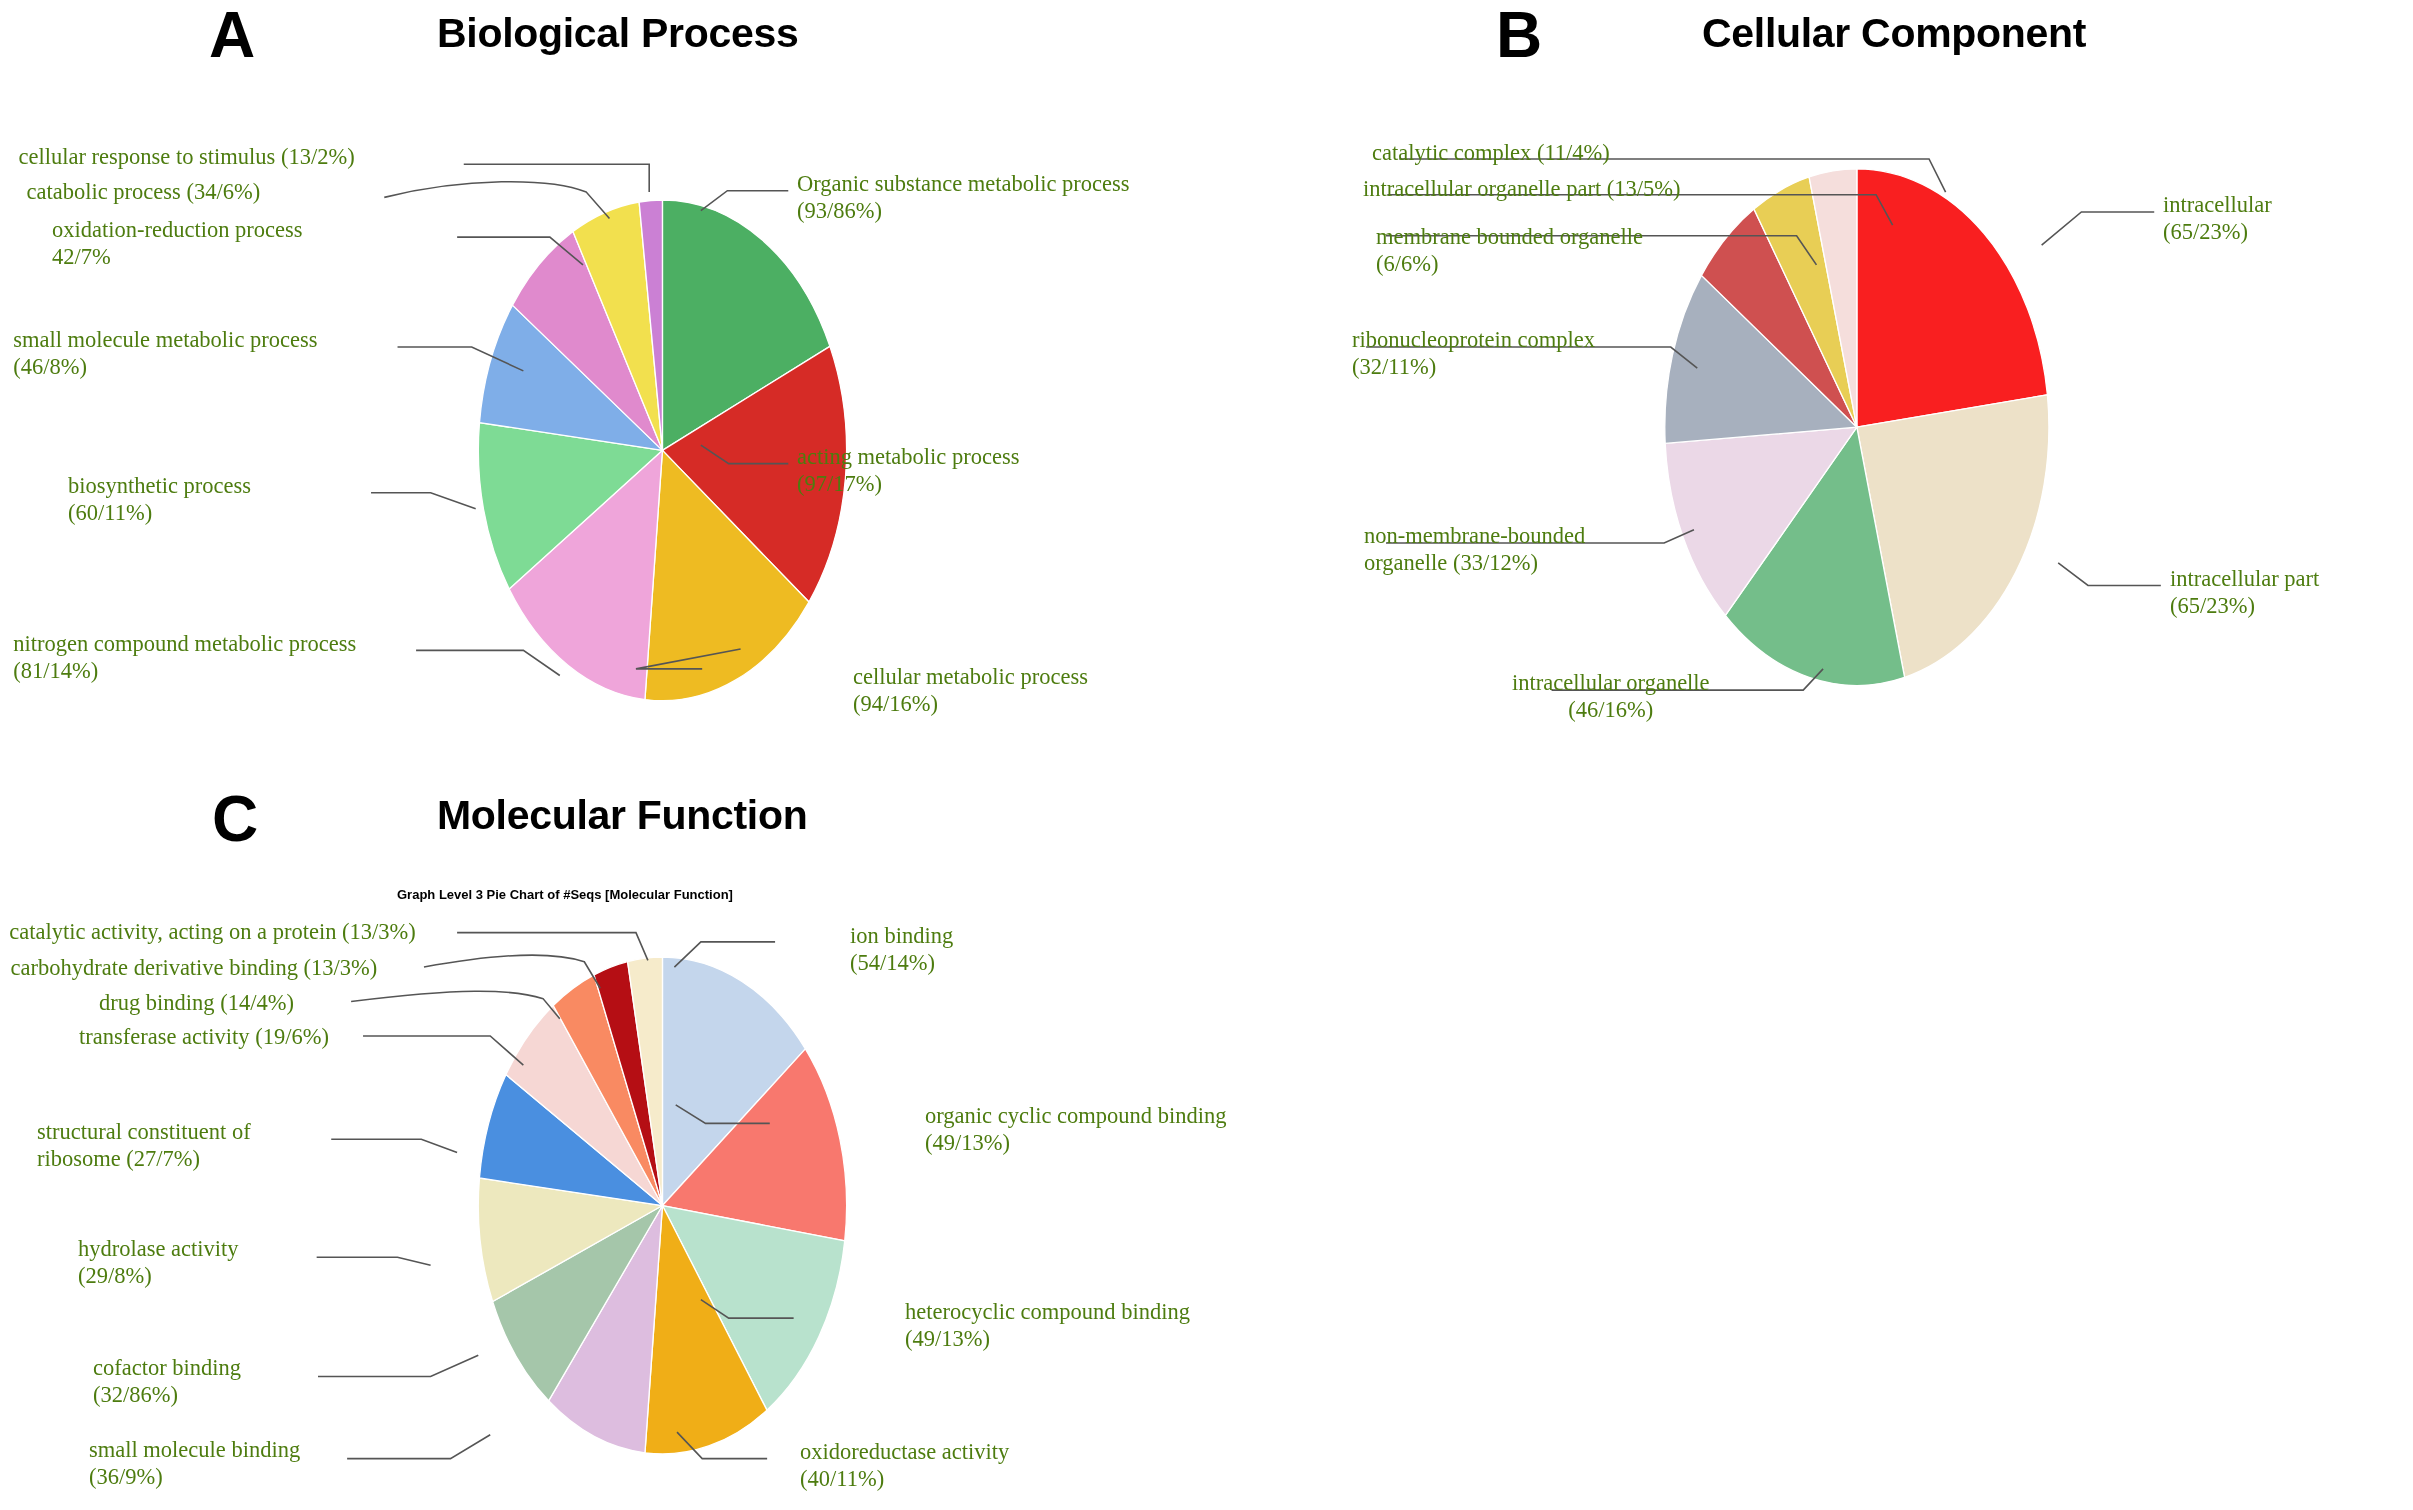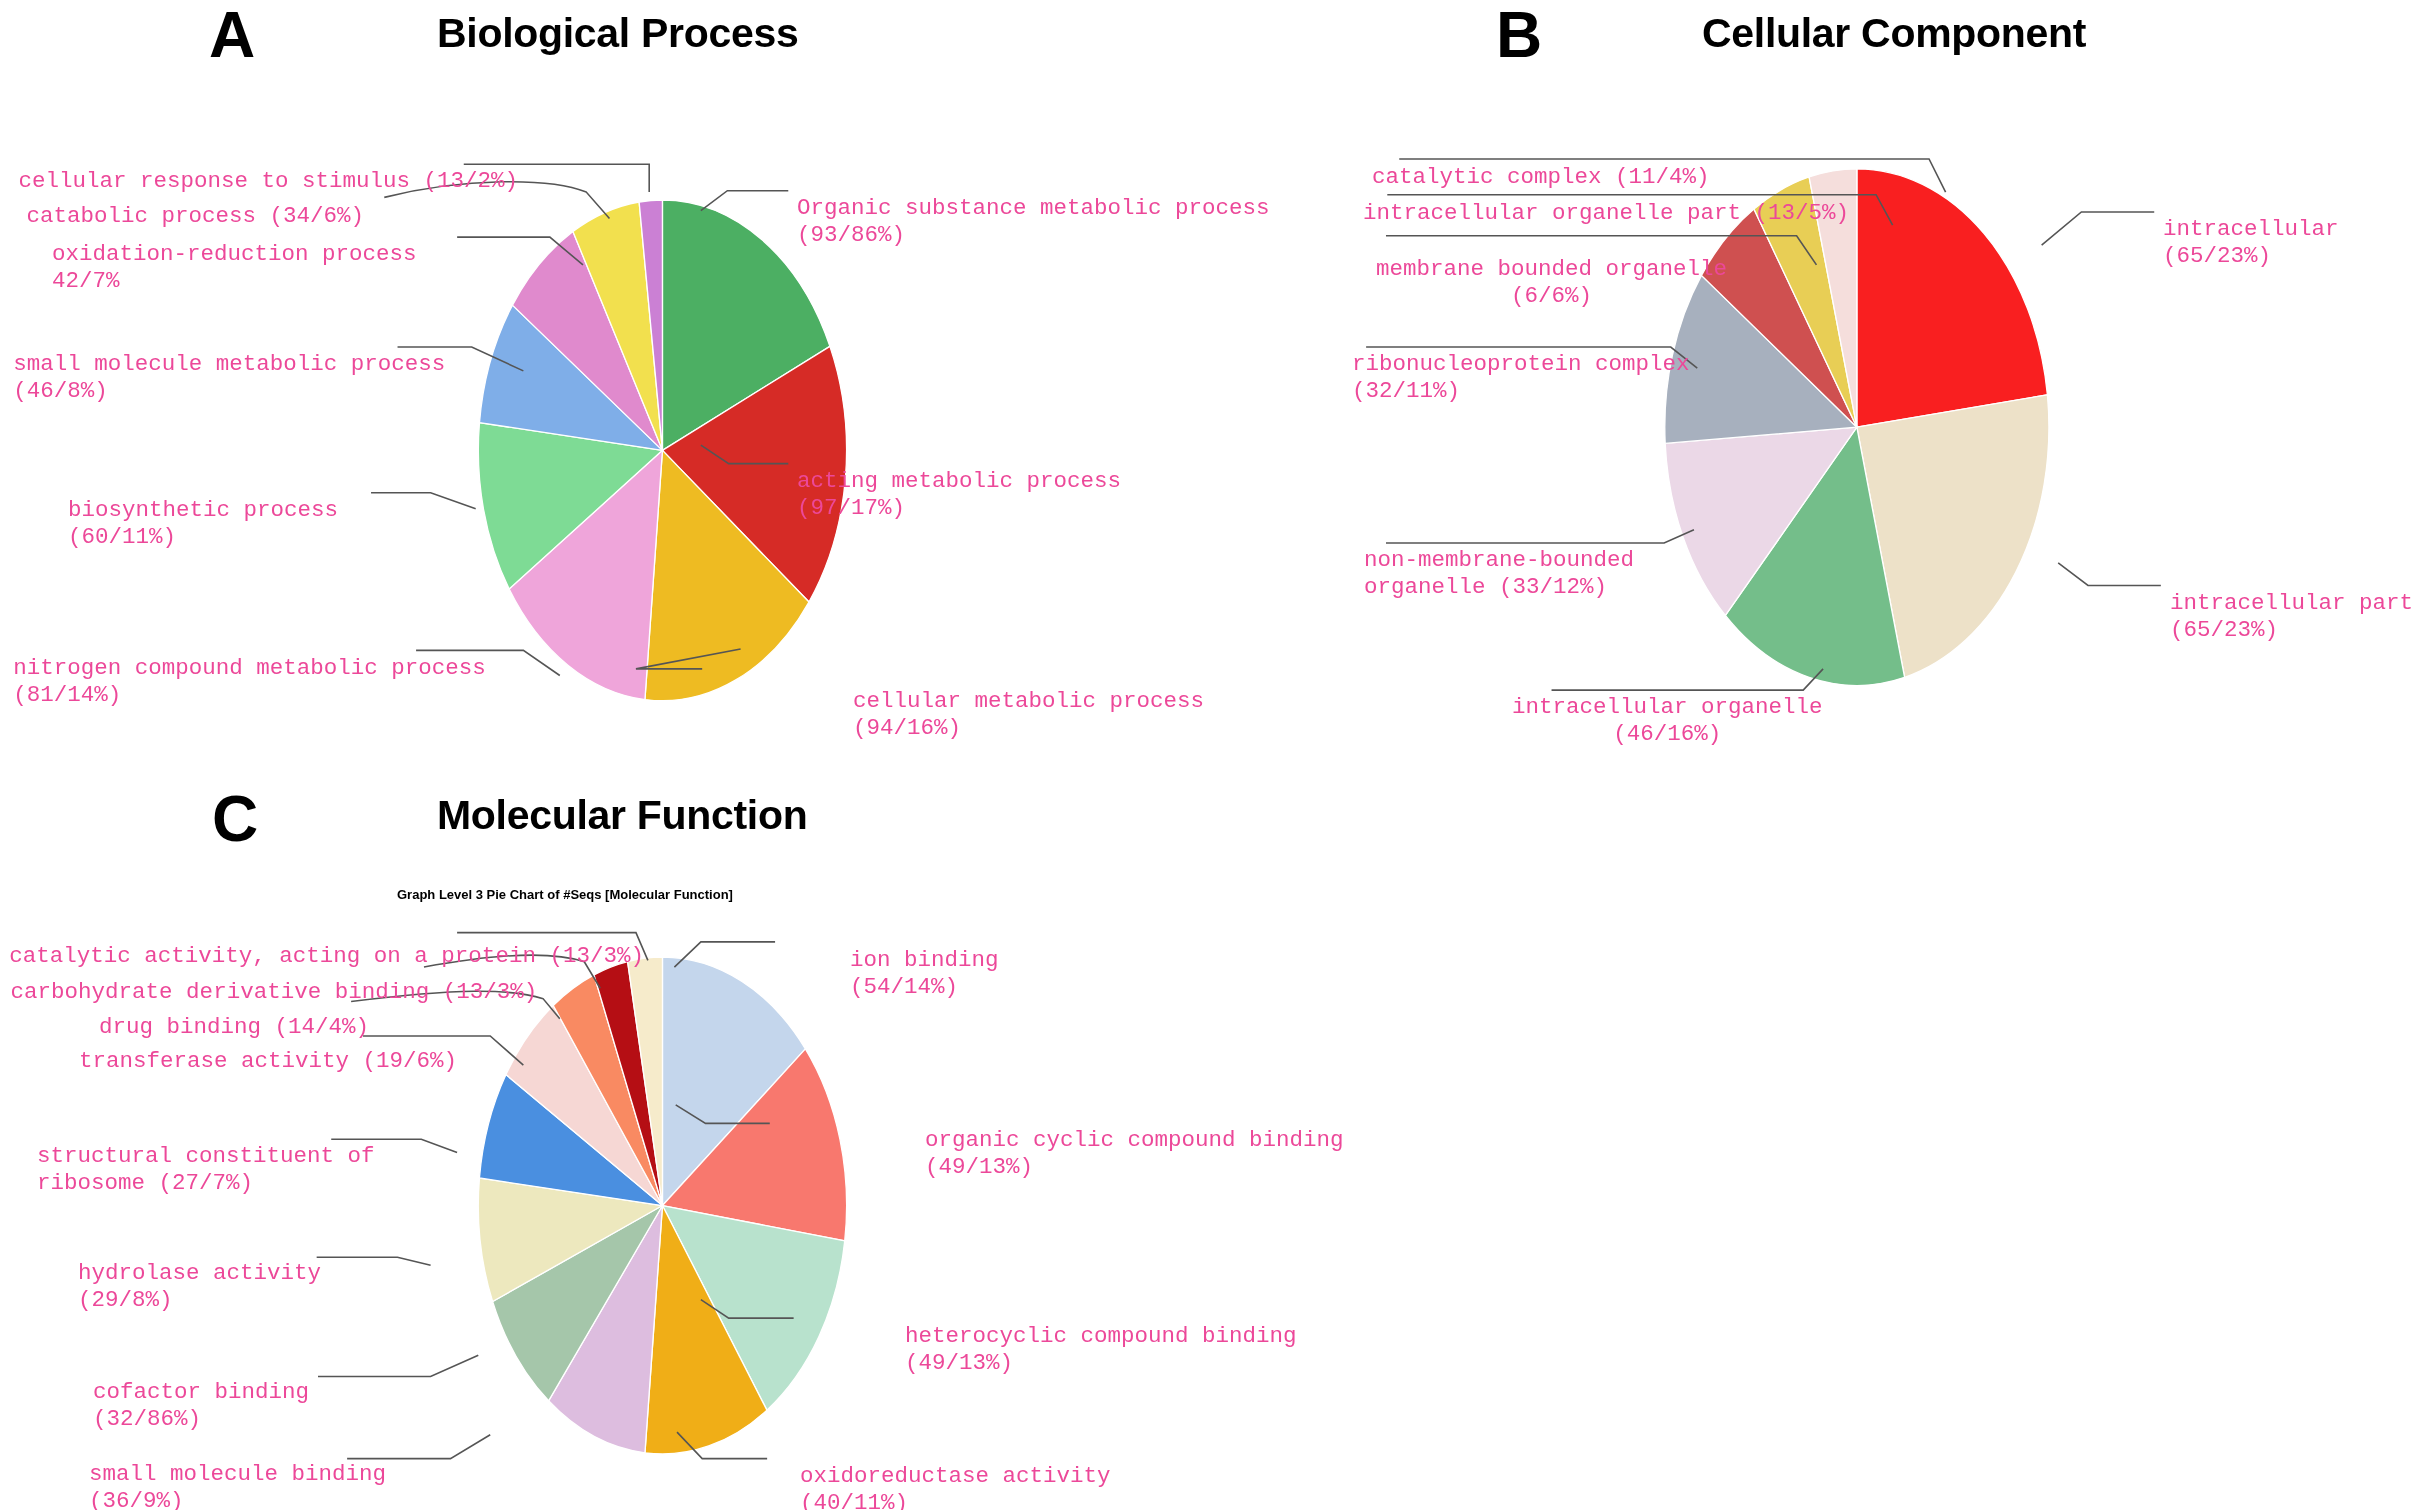--- a/index.html
+++ b/index.html
@@ -17,21 +17,21 @@
     font-family:"Liberation Sans", sans-serif;letter-spacing:-0.3px;
     white-space:nowrap;
   }
   .panel-subtitle{
     position:absolute;font-weight:bold;font-size:13px;line-height:1;
     font-family:"Liberation Sans", sans-serif;white-space:nowrap;
   }
   .pie-svg{position:absolute;overflow:visible;}
   .lbl{
     position:absolute;font-size:22.5px;line-height:1.18;
-    font-family:Liberation Mono, monospace;white-space:nowrap;color:#ec4899;margin-top:24px;
+    font-family:Liberation Serif, serif;white-space:nowrap;color:#4d7c0f;
   }
   .lbl.r{text-align:left;}
   .lbl.l{text-align:left;}
   .leader{position:absolute;overflow:visible;pointer-events:none;}
   .leader path,.leader line{stroke:#555;stroke-width:2.4px;fill:none;}
 </style>
 </head>
 <body>
 
 <div class="panel">
@@ -115,21 +115,21 @@
     <path d="M 270 356 L 890 356 L 920 400"></path>
     <path d="M 240 524 L 700 524 L 740 556"></path>
     <path d="M 270 820 L 690 820 L 735 800"></path>
     <path d="M 520 1042 L 900 1042 L 930 1010"></path>
     <path d="M 1430 320 L 1320 320 L 1260 370"></path>
     <path d="M 1440 884 L 1330 884 L 1285 850"></path>
   </svg>
 
   <div class="lbl l" style="left:1372px;top:140px;">catalytic complex (11/4%)</div>
   <div class="lbl l" style="left:1363px;top:176px;">intracellular organelle part (13/5%)</div>
-  <div class="lbl l" style="left:1376px;top:232px;text-align:center;">
+  <div class="lbl l" style="left:1376px;top:224px;">
     <div>membrane bounded organelle</div>
     <div>(6/6%)</div>
   </div>
   <div class="lbl l" style="left:1352px;top:327px;">
     <div>ribonucleoprotein complex</div>
     <div>(32/11%)</div>
   </div>
   <div class="lbl l" style="left:1364px;top:523px;">
     <div>non-membrane-bounded</div>
     <div>organelle (33/12%)</div>

